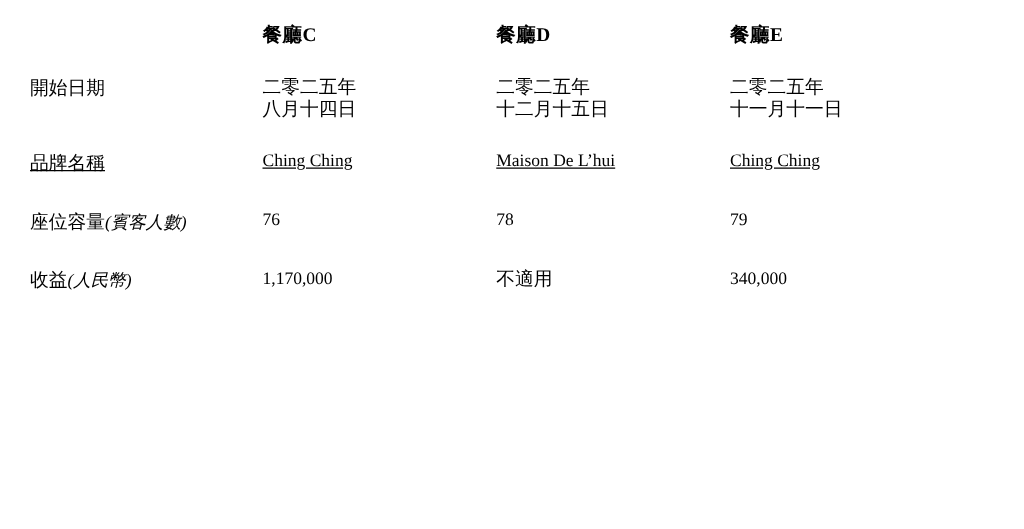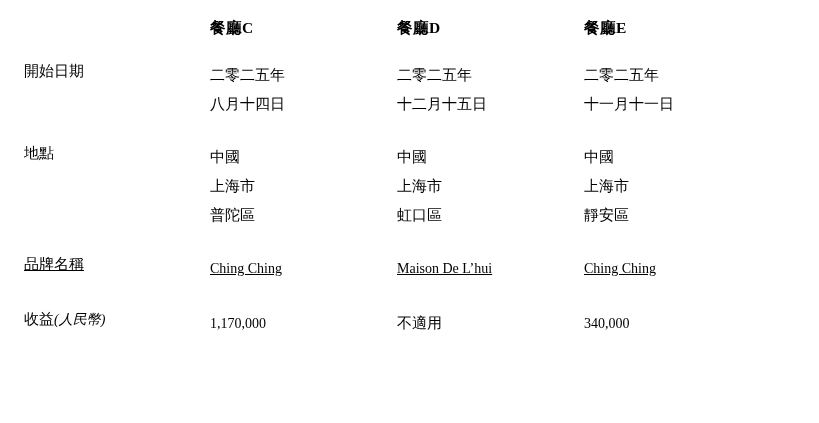--- a/index.html
+++ b/index.html
@@ -50,21 +50,21 @@
     padding: 0 10px 26px 24px;
     white-space: nowrap;
   }
   td.rowlabel .paren {
     font-style: italic;
     font-size: 14px;
   }
   td.cell {
     vertical-align: top;
     font-size: 15px;
-    line-height: 29px;
+    line-height: 18px;
     padding: 0 10px 26px 0;
     white-space: pre-line;
   }
   td.cell.latin {
     font-family: "Liberation Serif", serif;
     font-size: 14px;
   }
   tr.r-date td { padding-bottom: 24px; }
   tr.r-place td { padding-bottom: 24px; }
   tr.r-brand td { padding-bottom: 26px; text-decoration: underline; }
@@ -97,38 +97,32 @@
       <tr class="r-date">
         <td class="rowlabel"><span>開始日期</span></td>
         <td class="cell">二零二五年
 八月十四日</td>
         <td class="cell">二零二五年
 十二月十五日</td>
         <td class="cell">二零二五年
 十一月十一日</td>
         <td class="cell"></td>
       </tr>
-      <tr class="r-place">
-        <td class="rowlabel"><span>地點</span></td>
-        <td class="cell">中國
-上海市
-普陀區</td>
-        <td class="cell">中國
-上海市
-虹口區</td>
-        <td class="cell">中國
-上海市
-靜安區</td>
-        <td class="cell"></td>
-      </tr>
       <tr class="r-brand">
         <td class="rowlabel"><span>品牌名稱</span></td>
         <td class="cell latin">Ching Ching</td>
         <td class="cell latin">Maison De L’hui</td>
         <td class="cell latin">Ching Ching</td>
+        <td class="cell"></td>
+      </tr>
+      <tr class="r-seats">
+        <td class="rowlabel"><span class="nowrap">座位容量</span><span class="paren">(賓客人數)</span></td>
+        <td class="cell latin">76</td>
+        <td class="cell latin">78</td>
+        <td class="cell latin">79</td>
         <td class="cell"></td>
       </tr>
       <tr class="r-rev">
         <td class="rowlabel"><span class="nowrap">收益</span><span class="paren">(人民幣)</span></td>
         <td class="cell latin">1,170,000</td>
         <td class="cell">不適用</td>
         <td class="cell latin">340,000</td>
         <td class="cell"></td>
       </tr>
     </tbody>

